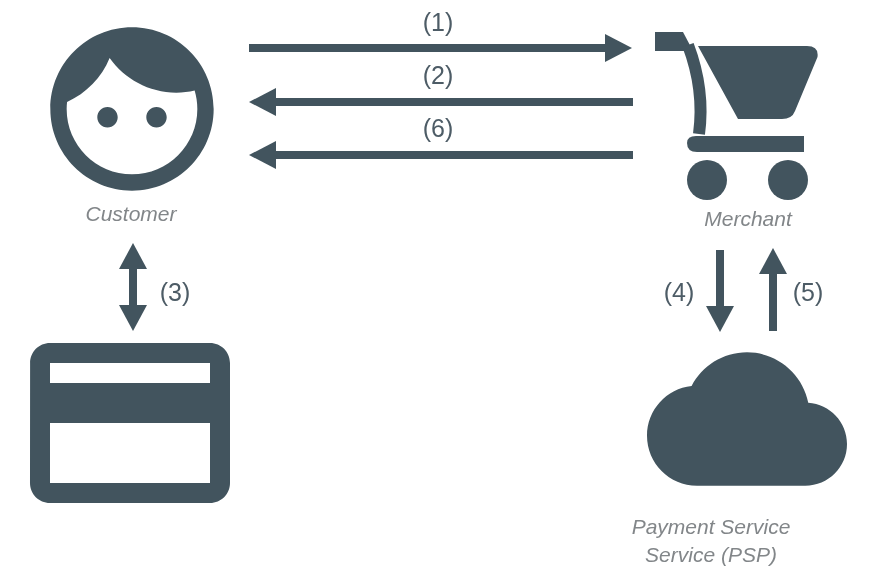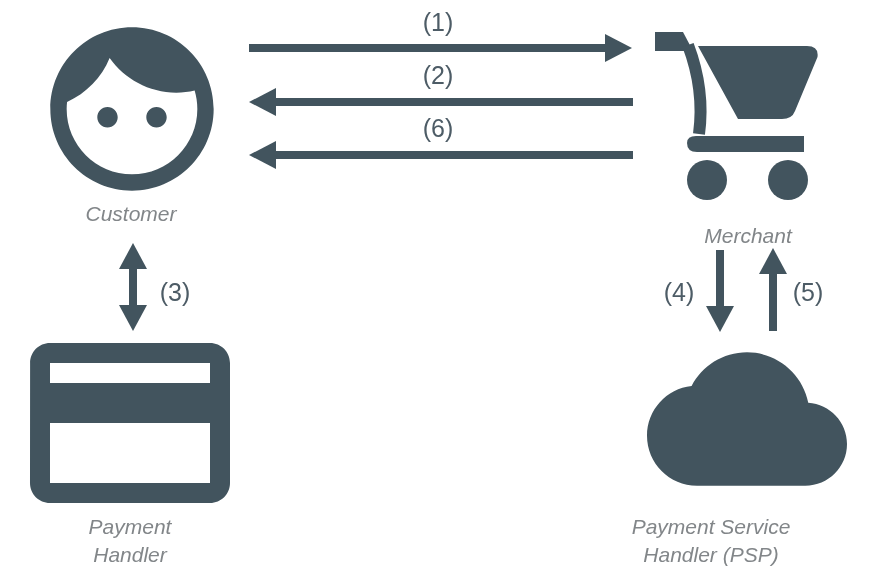--- a/index.html
+++ b/index.html
@@ -10,21 +10,21 @@
   .layer{position:absolute;left:0;top:0;width:884px;height:588px;}
   .icon{position:absolute;color:#42545E;}
   .icon-face{left:34px;top:11px;width:196px;height:196px;}
   .icon-cart{left:654px;top:30px;width:168px;height:172px;}
   .icon-card{left:10px;top:303px;width:240px;height:240px;}
   .icon-cloud{left:647px;top:319px;width:200px;height:200px;}
   .nlabel{
     position:absolute;color:#828689;font-size:21px;line-height:28px;text-align:center;font-style:italic;
   }
   .customer-label{left:31px;top:200px;width:200px;}
-  .merchant-label{left:648px;top:222px;width:200px;}
+  .merchant-label{left:648px;top:205px;width:200px;}
   .ph-label{left:30px;top:513px;width:200px;}
   .psp-label{left:586px;top:513px;width:250px;}
   .slabel{
     position:absolute;color:#4D5C66;font-size:25px;line-height:26px;text-align:center;width:60px;
   }
   .s1{left:408px;top:9px;}
   .s2{left:408px;top:62px;}
   .s6{left:408px;top:115px;}
   .s3{left:145px;top:279px;}
   .s4{left:649px;top:279px;}
@@ -81,27 +81,23 @@
   <svg class="icon icon-card" viewBox="0 0 24 24" aria-hidden="true">
     <path fill="currentColor" fill-rule="evenodd" d="M20 4H4c-1.11 0-1.99.89-1.99 2L2 18c0 1.11.89 2 2 2h16c1.11 0 2-.89 2-2V6c0-1.11-.89-2-2-2zm0 14H4v-6h16v6zm0-10H4V6h16v2z"></path>
   </svg>
 
   <svg class="icon icon-cloud" viewBox="0 0 24 24" aria-hidden="true">
     <path fill="currentColor" d="M19.35 10.04C18.67 6.59 15.64 4 12 4 9.11 4 6.6 5.64 5.35 8.04 2.34 8.36 0 10.91 0 14c0 3.31 2.69 6 6 6h13c2.76 0 5-2.24 5-5 0-2.64-2.05-4.78-4.65-4.96z"></path>
   </svg>
 
   <div class="nlabel customer-label">Customer</div>
   <div class="nlabel merchant-label">Merchant</div>
-  <div class="nlabel ph-label">
-    <span>Payment</span><br>
-    <span>Handler</span>
-  </div>
   <div class="nlabel psp-label">
     <span>Payment Service</span><br>
-    <span>Handler (PSP)</span>
+    <span>Service (PSP)</span>
   </div>
 
   <div class="slabel s1">(1)</div>
   <div class="slabel s2">(2)</div>
   <div class="slabel s6">(6)</div>
   <div class="slabel s3">(3)</div>
   <div class="slabel s4">(4)</div>
   <div class="slabel s5">(5)</div>
 
 </div>

